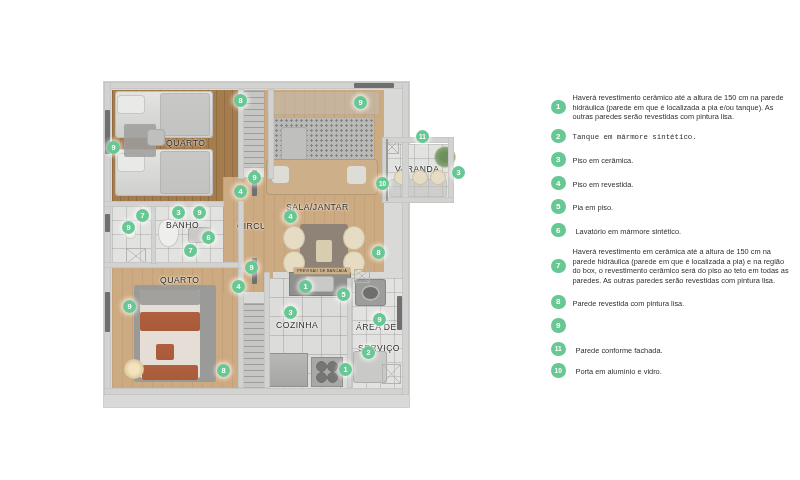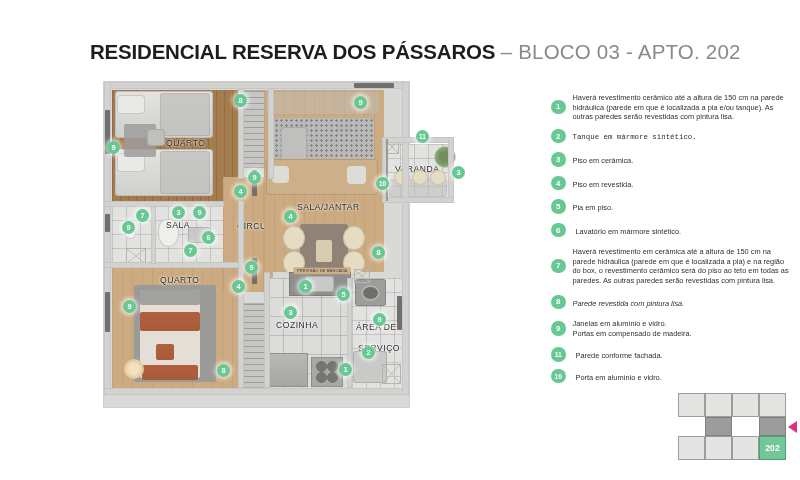--- a/index.html
+++ b/index.html
@@ -161,23 +161,20 @@
     position:absolute;width:0;height:0;
     border-top:6px solid transparent;border-bottom:6px solid transparent;
     border-right:9px solid #d6357f;
   }
 </style>
 </head>
 <body>
 
 <div id="page">
 
-  <div class="title-wrap">
-    <span class="title-main">RESIDENCIAL RESERVA DOS PÁSSAROS </span><span class="title-sub">– BLOCO 03 - APTO. 202</span>
-  </div>
 
   <div id="plan">
 
     <div class="room wood-d" style="left:8px;top:8px;width:128px;height:113px;"></div>
 
     <div class="f bed-a" style="left:12px;top:10px;width:96px;height:45px;"></div>
     <div class="f grey" style="left:57px;top:12px;width:48px;height:41px;opacity:.75;"></div>
     <div class="f bed-pill" style="left:14px;top:14px;width:26px;height:17px;"></div>
     <div class="f bed-a" style="left:12px;top:68px;width:96px;height:45px;"></div>
     <div class="f grey" style="left:57px;top:70px;width:48px;height:41px;opacity:.75;"></div>
@@ -186,21 +183,21 @@
     <div class="f grey" style="left:44px;top:48px;width:16px;height:15px;border-radius:3px;"></div>
     <div class="rlabel" style="left:62px;top:56px;">QUARTO</div>
 
     <div class="stairs" style="position:absolute;left:140px;top:9px;width:24px;height:76px;"></div>
 
     <div class="room tile-s" style="left:8px;top:124px;width:111px;height:58px;"></div>
     <div class="f basin" style="left:22px;top:147px;width:9px;height:9px;"></div>
     <div class="f toilet" style="left:55px;top:138px;width:19px;height:26px;"></div>
     <div class="f sink" style="left:85px;top:146px;width:21px;height:14px;"></div>
     <div class="door-sw" style="left:22px;top:166px;width:18px;height:14px;"></div>
-    <div class="rlabel" style="left:62px;top:138px;">SALA</div>
+    <div class="rlabel" style="left:62px;top:138px;">BANHO</div>
 
     <div class="room wood-l" style="left:8px;top:186px;width:128px;height:120px;"></div>
     <div class="f blanket" style="left:30px;top:203px;width:82px;height:97px;"></div>
     <div class="f bedlin" style="left:36px;top:208px;width:60px;height:88px;"></div>
     <div class="f bedspread" style="left:36px;top:230px;width:60px;height:19px;"></div>
     <div class="f bedspread" style="left:52px;top:262px;width:18px;height:16px;"></div>
     <div class="f bedspread" style="left:38px;top:283px;width:56px;height:15px;"></div>
     <div class="f blanket" style="left:36px;top:208px;width:60px;height:15px;opacity:.9;"></div>
     <div class="f lamp" style="left:20px;top:277px;width:20px;height:20px;"></div>
     <div class="rlabel" style="left:56px;top:193px;">QUARTO</div>
@@ -209,21 +206,21 @@
     <div class="room wood-l" style="left:119px;top:95px;width:50px;height:115px;"></div>
     <div class="rlabel" style="left:133px;top:139px;">CIRCULAÇÃO</div>
 
     <div class="room wood-l" style="left:160px;top:8px;width:120px;height:182px;"></div>
     <div class="f grey" style="left:163px;top:10px;width:112px;height:22px;opacity:.45;"></div>
     <div class="f rug" style="left:170px;top:36px;width:100px;height:58px;"></div>
     <div class="f grey" style="left:178px;top:46px;width:24px;height:32px;"></div>
     <div class="f sofa" style="left:163px;top:78px;width:110px;height:34px;"></div>
     <div class="f cush" style="left:168px;top:84px;width:17px;height:17px;"></div>
     <div class="f cush" style="left:243px;top:84px;width:19px;height:18px;"></div>
-    <div class="rlabel" style="left:193px;top:120px;">SALA/JANTAR</div>
+    <div class="rlabel" style="left:182px;top:120px;">SALA/JANTAR</div>
     <div class="f tbl" style="left:196px;top:142px;width:48px;height:52px;"></div>
     <div class="f chair" style="left:180px;top:145px;width:20px;height:22px;"></div>
     <div class="f chair" style="left:180px;top:170px;width:20px;height:22px;"></div>
     <div class="f chair" style="left:240px;top:145px;width:20px;height:22px;"></div>
     <div class="f chair" style="left:240px;top:170px;width:20px;height:22px;"></div>
     <div class="f" style="left:212px;top:158px;width:16px;height:22px;background:#d9cdaf;border-radius:2px;"></div>
 
     <div class="room tile-s" style="left:282px;top:62px;width:68px;height:55px;"></div>
     <div class="rlabel" style="left:291px;top:82px;">VARANDA</div>
     <div class="f grey" style="left:286px;top:98px;width:56px;height:16px;opacity:.55;"></div>
@@ -336,55 +333,32 @@
       <div class="leg-txt" style="padding-top:3px;padding-left:3px;">Lavatório em mármore sintético.</div>
     </div>
 
     <div class="leg-row mid" style="margin-bottom:9px;">
       <div class="leg-num">7</div>
       <div class="leg-txt">Haverá revestimento em cerâmica até a altura de 150 cm na parede hidráulica (parede em que é localizada a pia) e na região do box, o revestimento cerâmico será do piso ao teto em todas as paredes. As outras paredes serão revestidas com pintura lisa.</div>
     </div>
 
     <div class="leg-row center" style="margin-bottom:9px;">
       <div class="leg-num">8</div>
-      <div class="leg-txt" style="padding-top:3px;font-style:italic;">Parede revestida com pintura lisa.</div>
+      <div class="leg-txt" style="padding-top:3px;">Parede revestida com pintura lisa.</div>
     </div>
 
     <div class="leg-row mid" style="margin-bottom:9px;">
       <div class="leg-num">9</div>
-      <div class="leg-txt" style="white-space:pre-line;">Janelas em alumínio e vidro.
-Portas em compensado de madeira.</div>
     </div>
 
     <div class="leg-row center">
       <div class="leg-num" style="font-size:6.6px;">11</div>
       <div class="leg-txt" style="padding-top:3px;padding-left:3px;">Parede conforme fachada.</div>
     </div>
 
     <div class="leg-row center" style="margin-bottom:9px;">
       <div class="leg-num" style="font-size:6.6px;">10</div>
       <div class="leg-txt" style="padding-top:3px;padding-left:3px;">Porta em alumínio e vidro.</div>
     </div>
   </div>
 
-  <div id="keyplan">
-    <div class="kp-row r1" style="left:0;top:0;">
-      <div class="kp-cell"></div>
-      <div class="kp-cell"></div>
-      <div class="kp-cell"></div>
-      <div class="kp-cell"></div>
-    </div>
-    <div class="kp-row r2" style="left:0;top:24px;">
-      <div class="kp-cell empty"></div>
-      <div class="kp-cell dark"></div>
-      <div class="kp-cell empty"></div>
-      <div class="kp-cell dark"></div>
-    </div>
-    <div class="kp-arrow" style="left:110px;top:28px;"></div>
-    <div class="kp-row r3" style="left:0;top:43px;">
-      <div class="kp-cell"></div>
-      <div class="kp-cell"></div>
-      <div class="kp-cell"></div>
-      <div class="kp-cell unit">202</div>
-    </div>
-  </div>
 
 </div>
 
 </body></html>

